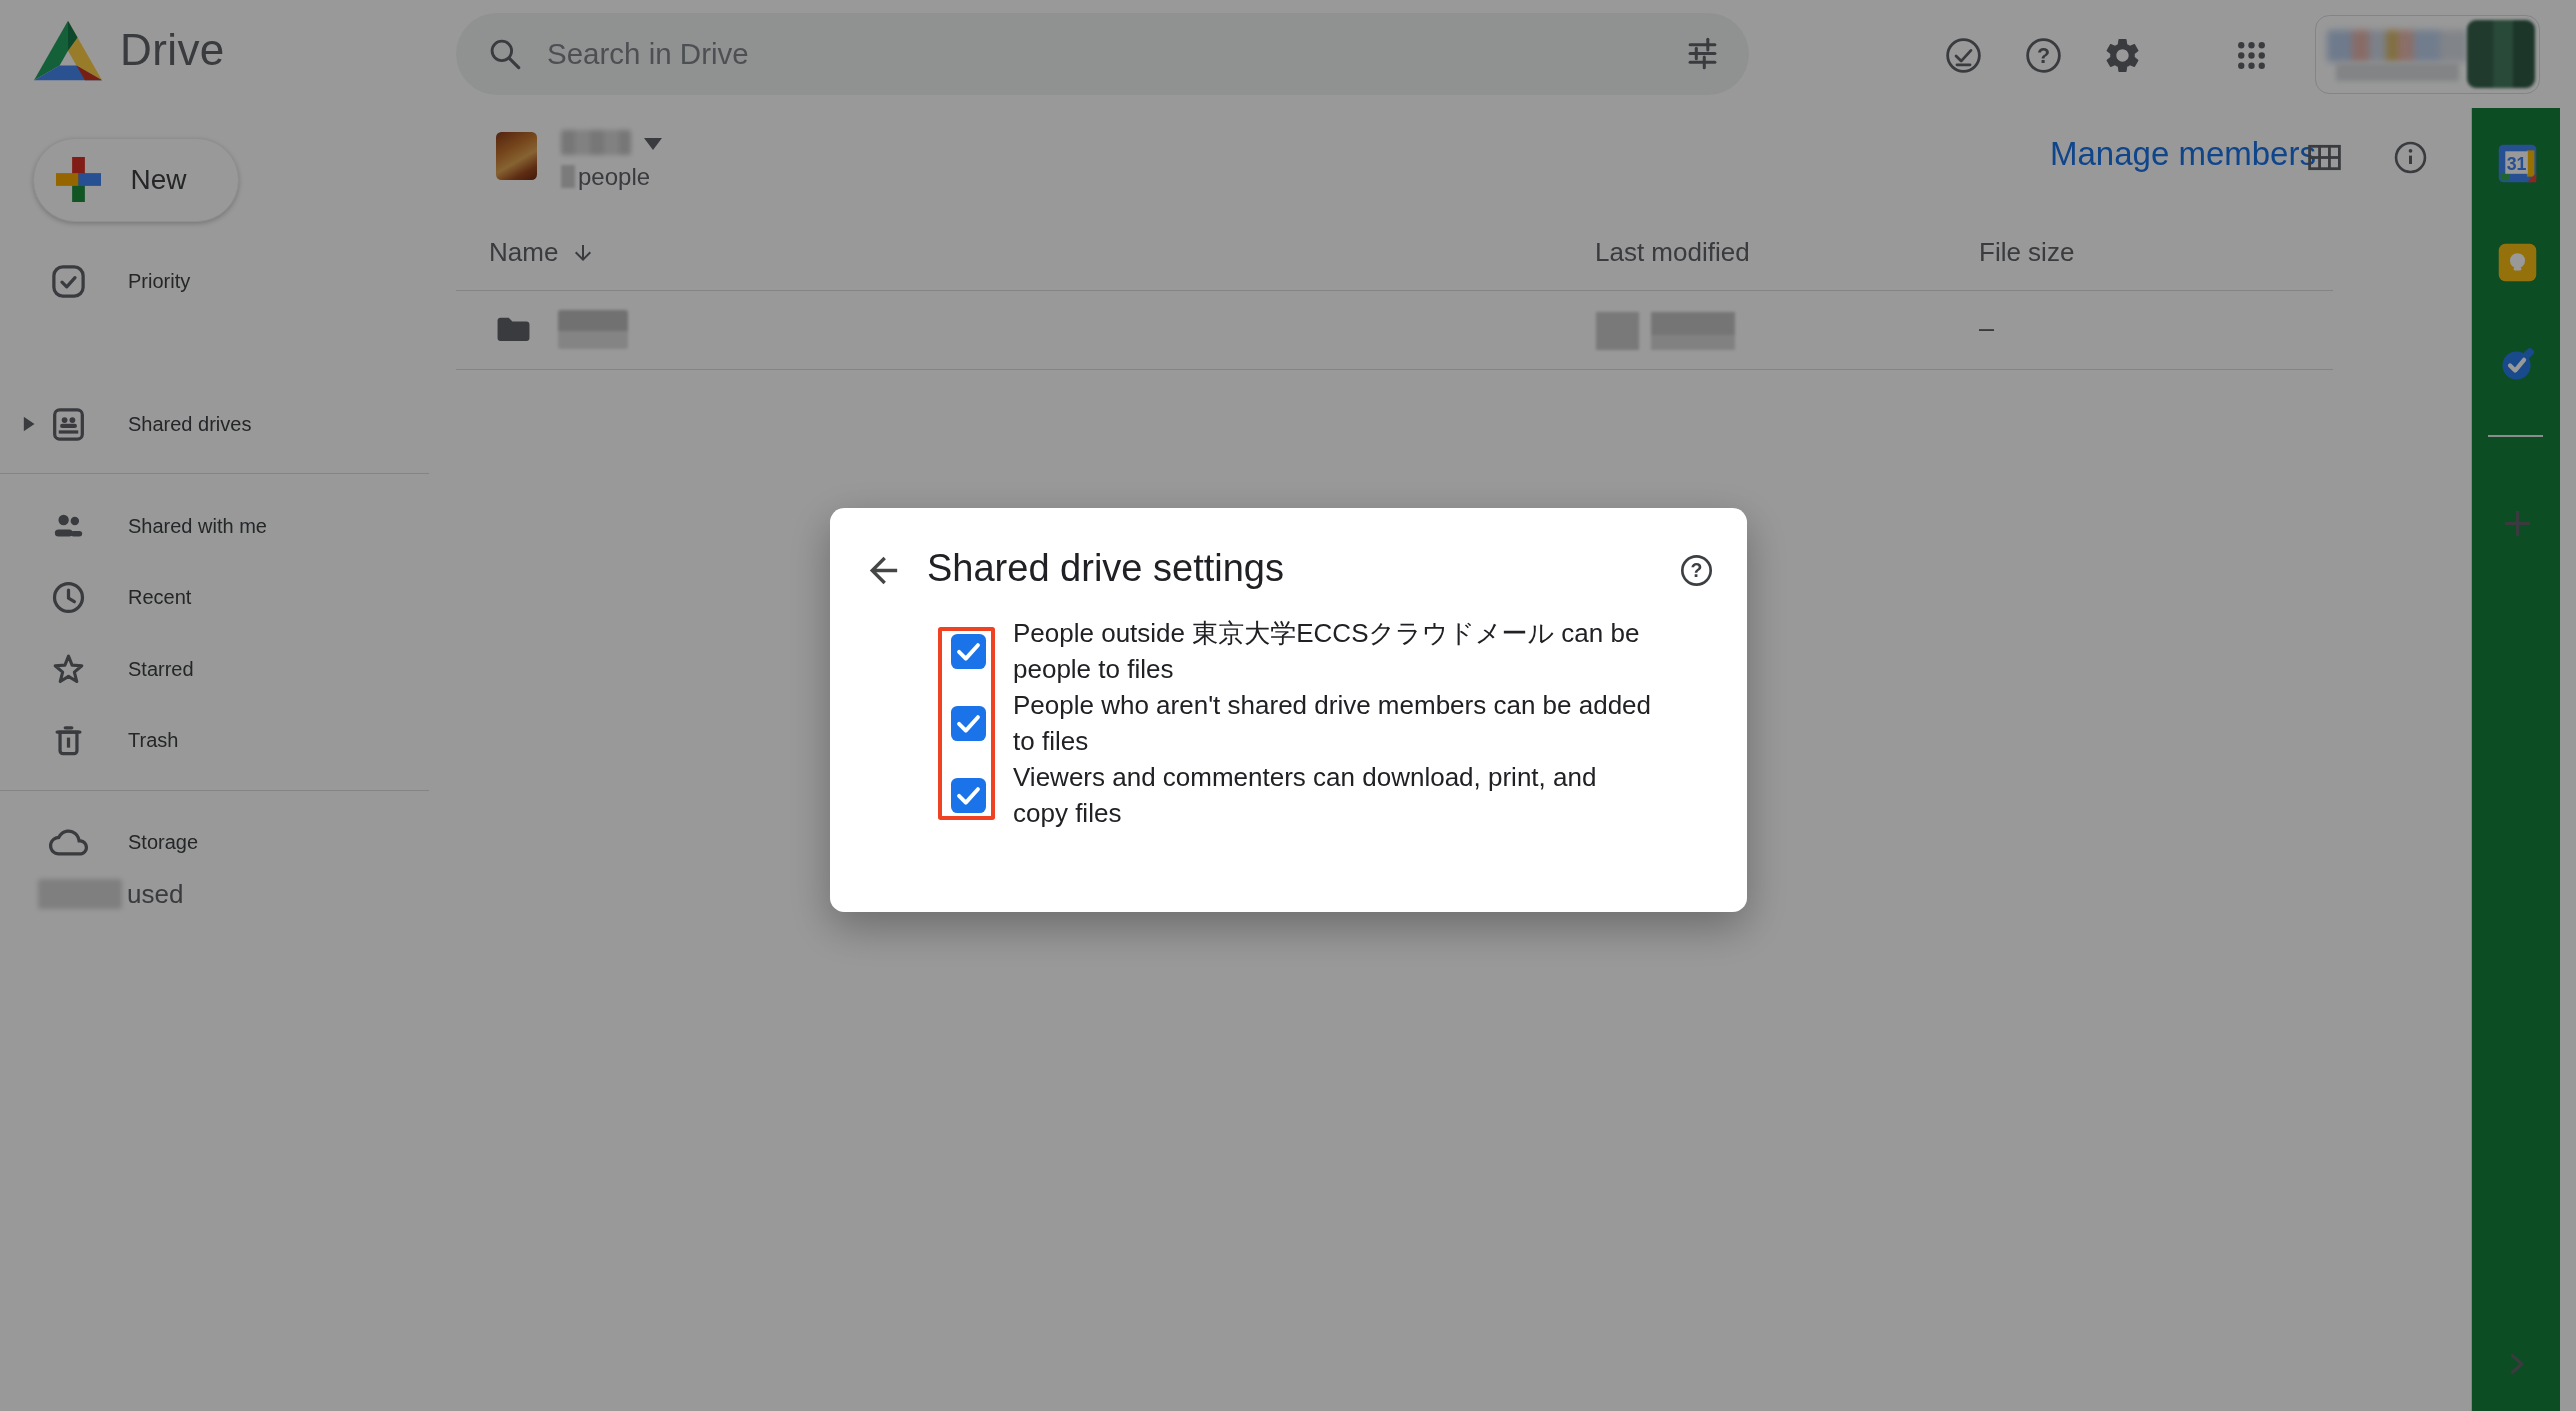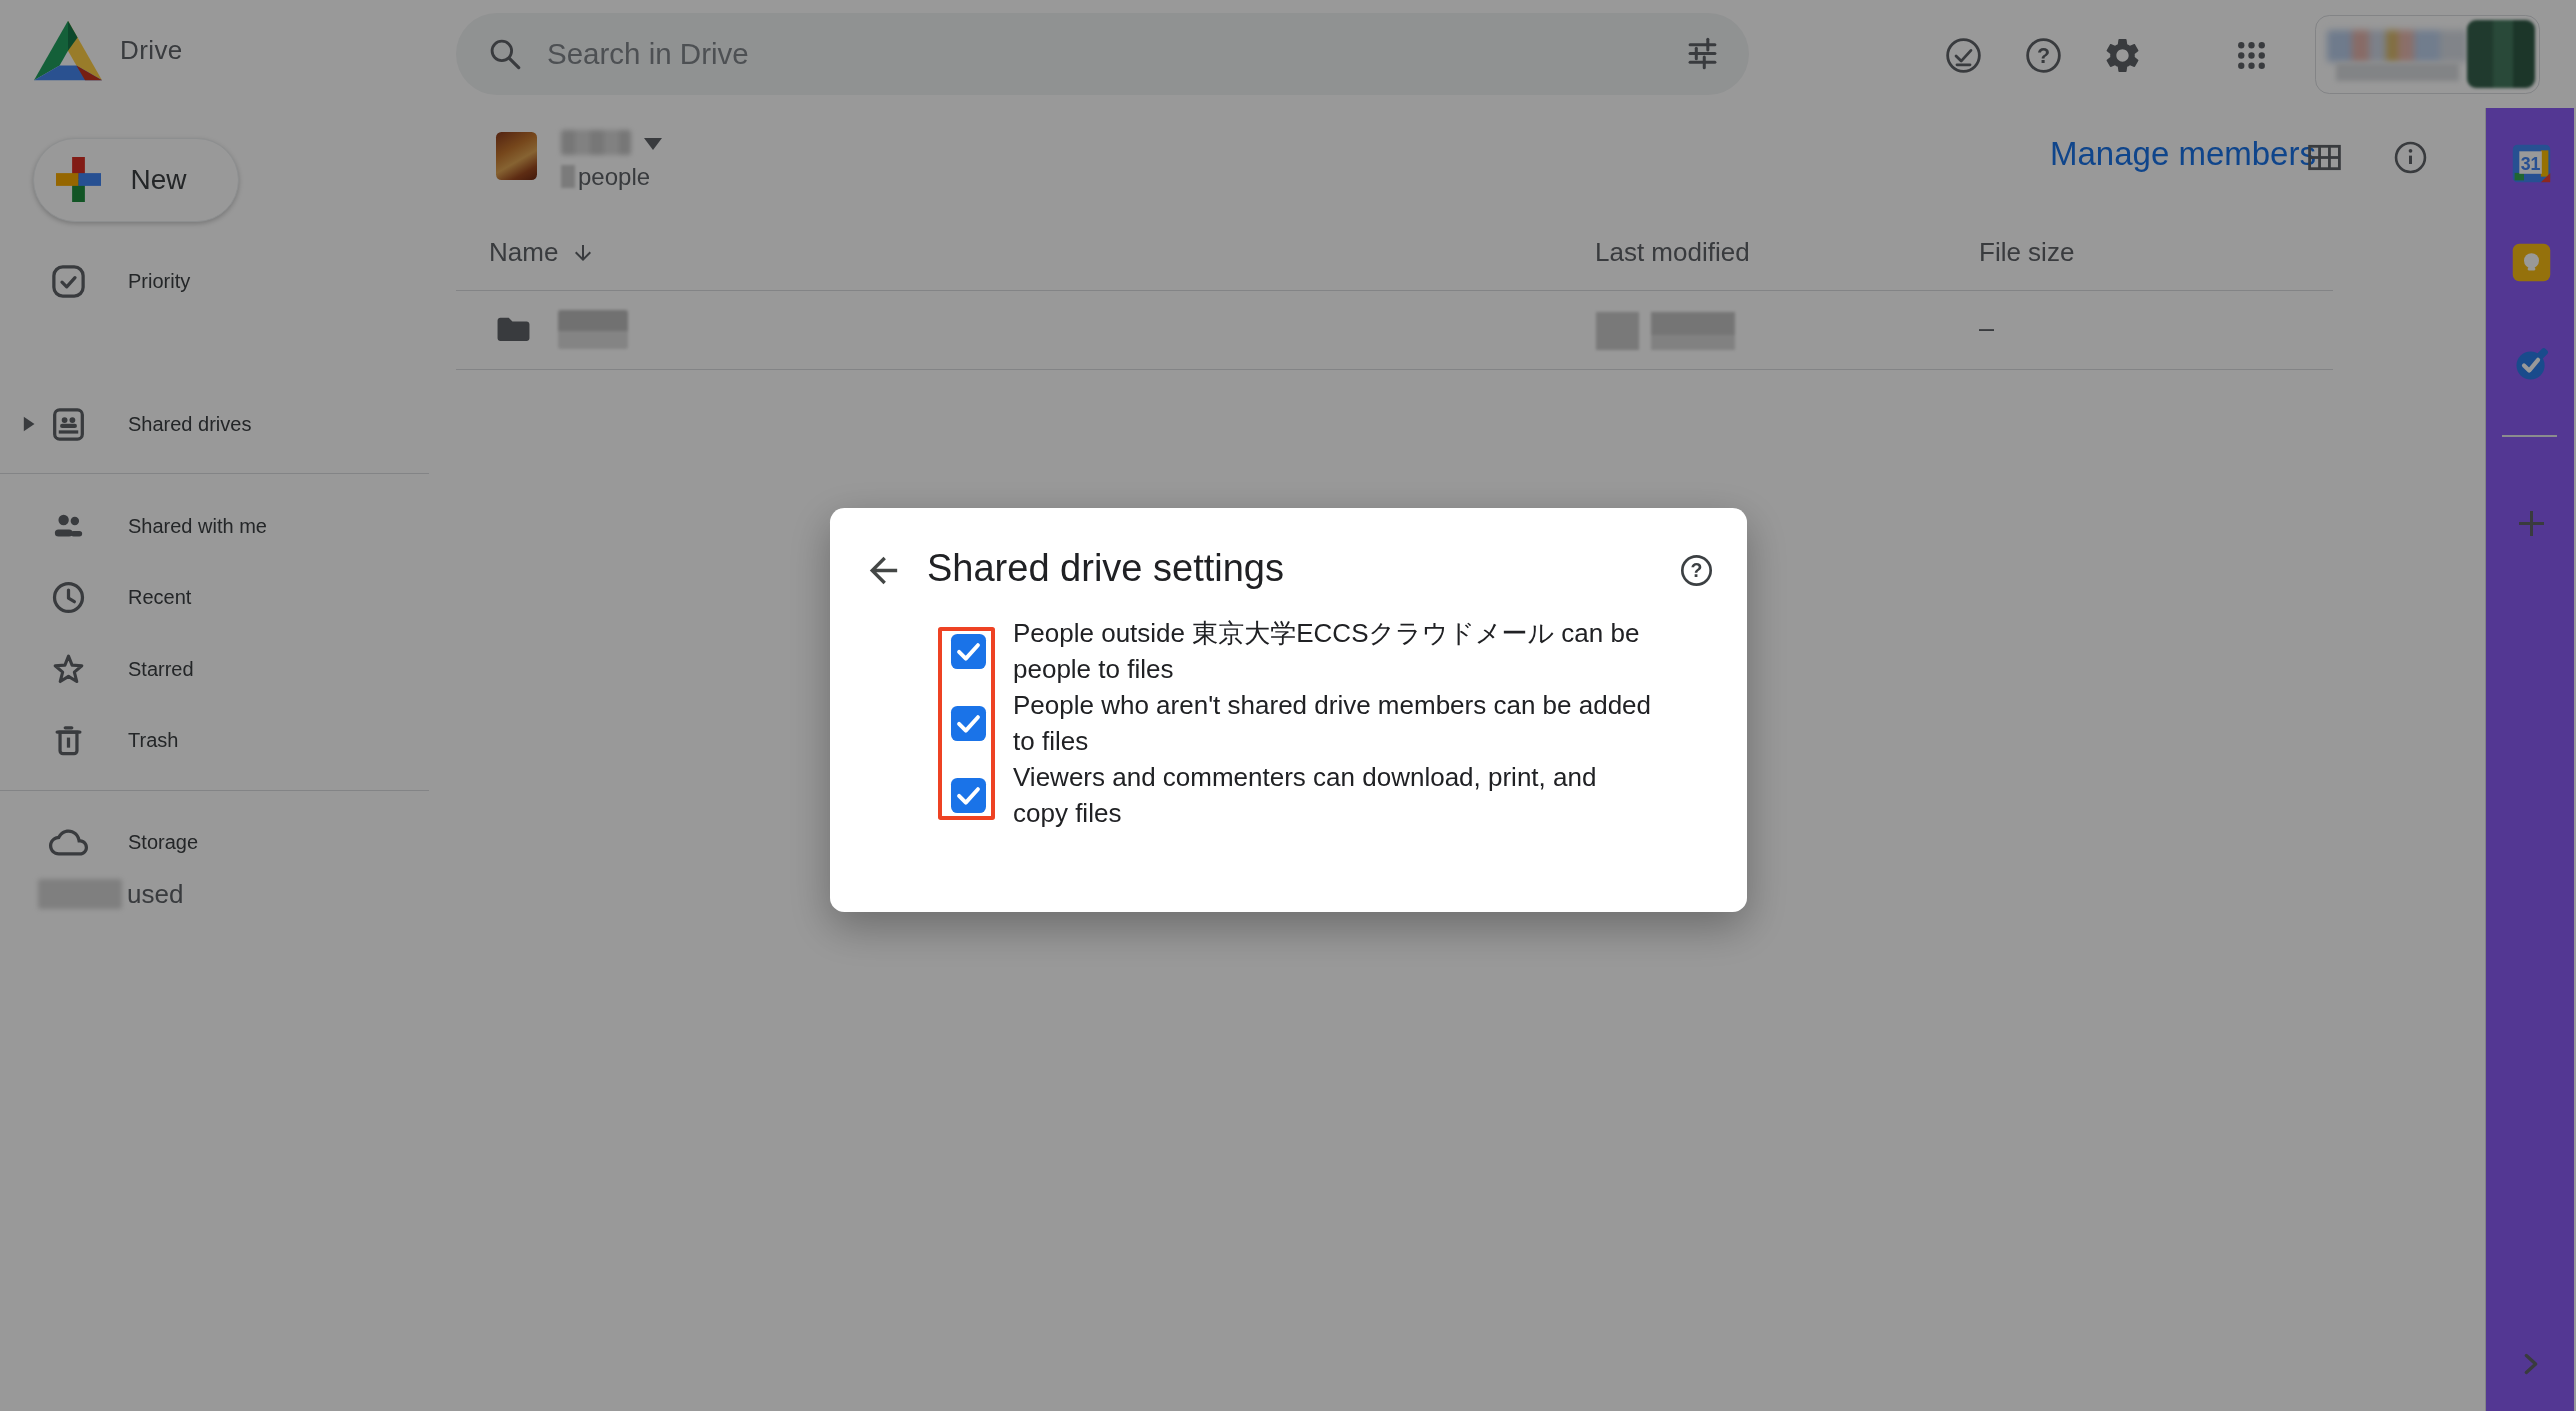--- a/index.html
+++ b/index.html
@@ -4,21 +4,21 @@
 <style>
   * { box-sizing: border-box; margin: 0; padding: 0; }
   html, body { width: 2576px; height: 1411px; overflow: hidden; }
   body { font-family: "Liberation Sans", sans-serif; background: #ffffff; position: relative; }
   button { background: none; border: none; cursor: pointer; font-family: inherit; }
 
   
   .topbar { position: absolute; left: 0; top: 0; width: 2576px; height: 108px; background: #fff; }
   .brand { position: absolute; left: 34px; top: 19.7px; display: flex; align-items: center; }
   .drive-logo { width: 68px; height: 61px; }
-  .wordmark { font-size: 26px; color: #5f6368; margin-left: 18px; letter-spacing: 0.4px; }
+  .wordmark { font-size: 44px; color: #5f6368; margin-left: 18px; letter-spacing: 0.4px; }
   .searchbar { position: absolute; left: 456px; top: 12.5px; width: 1293px; height: 82px;
                background: #f1f3f4; border-radius: 41px; display: flex; align-items: center; }
   .searchbar .sicon { margin-left: 29px; flex: 0 0 auto; }
   .searchbar input { flex: 1; border: none; outline: none; background: transparent;
                      font-size: 29.5px; color: #202124; margin-left: 23px; }
   .searchbar input::placeholder { color: #80868b; }
   .searchbar .tune { margin-right: 27px; flex: 0 0 auto; }
   .tb-btn { position: absolute; top: 34px; width: 43px; height: 43px; display: flex; align-items: center; justify-content: center; }
   .account-chip { position: absolute; left: 2315px; top: 15px; width: 225px; height: 79px;
                   border: 1.8px solid #dadce0; border-radius: 14.3px; background: #fff; overflow: hidden; }
@@ -67,21 +67,21 @@
   .file-row { position: absolute; left: 27px; top: 183px; width: 1877px; height: 78px; }
   .row-folder { position: absolute; left: 38px; top: 19px; }
   .row-name-redact { position: absolute; left: 102px; top: 19px; width: 70px; height: 39px; border-radius: 2.7px;
                  background: linear-gradient(180deg,#bdbdbd 0 55%,#dddddd 55%); filter: blur(1.8px); }
   .row-date-redact-a { position: absolute; left: 1140px; top: 20.6px; width: 43px; height: 38px; background: #cacaca; filter: blur(1.8px); }
   .row-date-redact-b { position: absolute; left: 1195px; top: 20.6px; width: 84px; height: 38px;
                  background: linear-gradient(180deg,#c4c4c4 0 60%,#d8d8d8 60%); filter: blur(1.8px); }
   .row-size { position: absolute; left: 1523px; top: 21.5px; font-size: 27px; color: #5f6368; }
 
   
-  .rightrail { position: absolute; right: 2px; top: 108px; width: 89px; bottom: 0; background: #8b5cf6; border-left: 0.9px solid #dadce0; }
+  .rightrail { position: absolute; right: 16px; top: 108px; width: 89px; bottom: 0; background: #15803d; border-left: 0.9px solid #dadce0; }
   .rail-btn { position: absolute; left: 21.5px; width: 47px; height: 47px; display: flex; align-items: center; justify-content: center; }
   .rail-div { position: absolute; left: 16px; width: 55px; height: 1.8px; background: #e8eaed; top: 327px; }
   .rail-chevron { position: absolute; left: 27px; bottom: 29px; width: 36px; height: 36px; display: flex; align-items: center; justify-content: center; }
 
   
   .overlay { position: fixed; inset: 0; background: rgba(0,0,0,0.4); z-index: 50; }
   .modal { position: fixed; left: 830px; top: 508px; width: 917px; height: 404px; background: #fff;
            border-radius: 14.3px; z-index: 60; box-shadow: 0 14.3px 43px rgba(0,0,0,0.3); }
   .modal-back { position: absolute; left: 32px; top: 41px; width: 43px; height: 43px; display: flex; align-items: center; justify-content: center; }
   .modal-title { position: absolute; left: 97px; top: 39px; font-size: 38px; color: #202124; }

